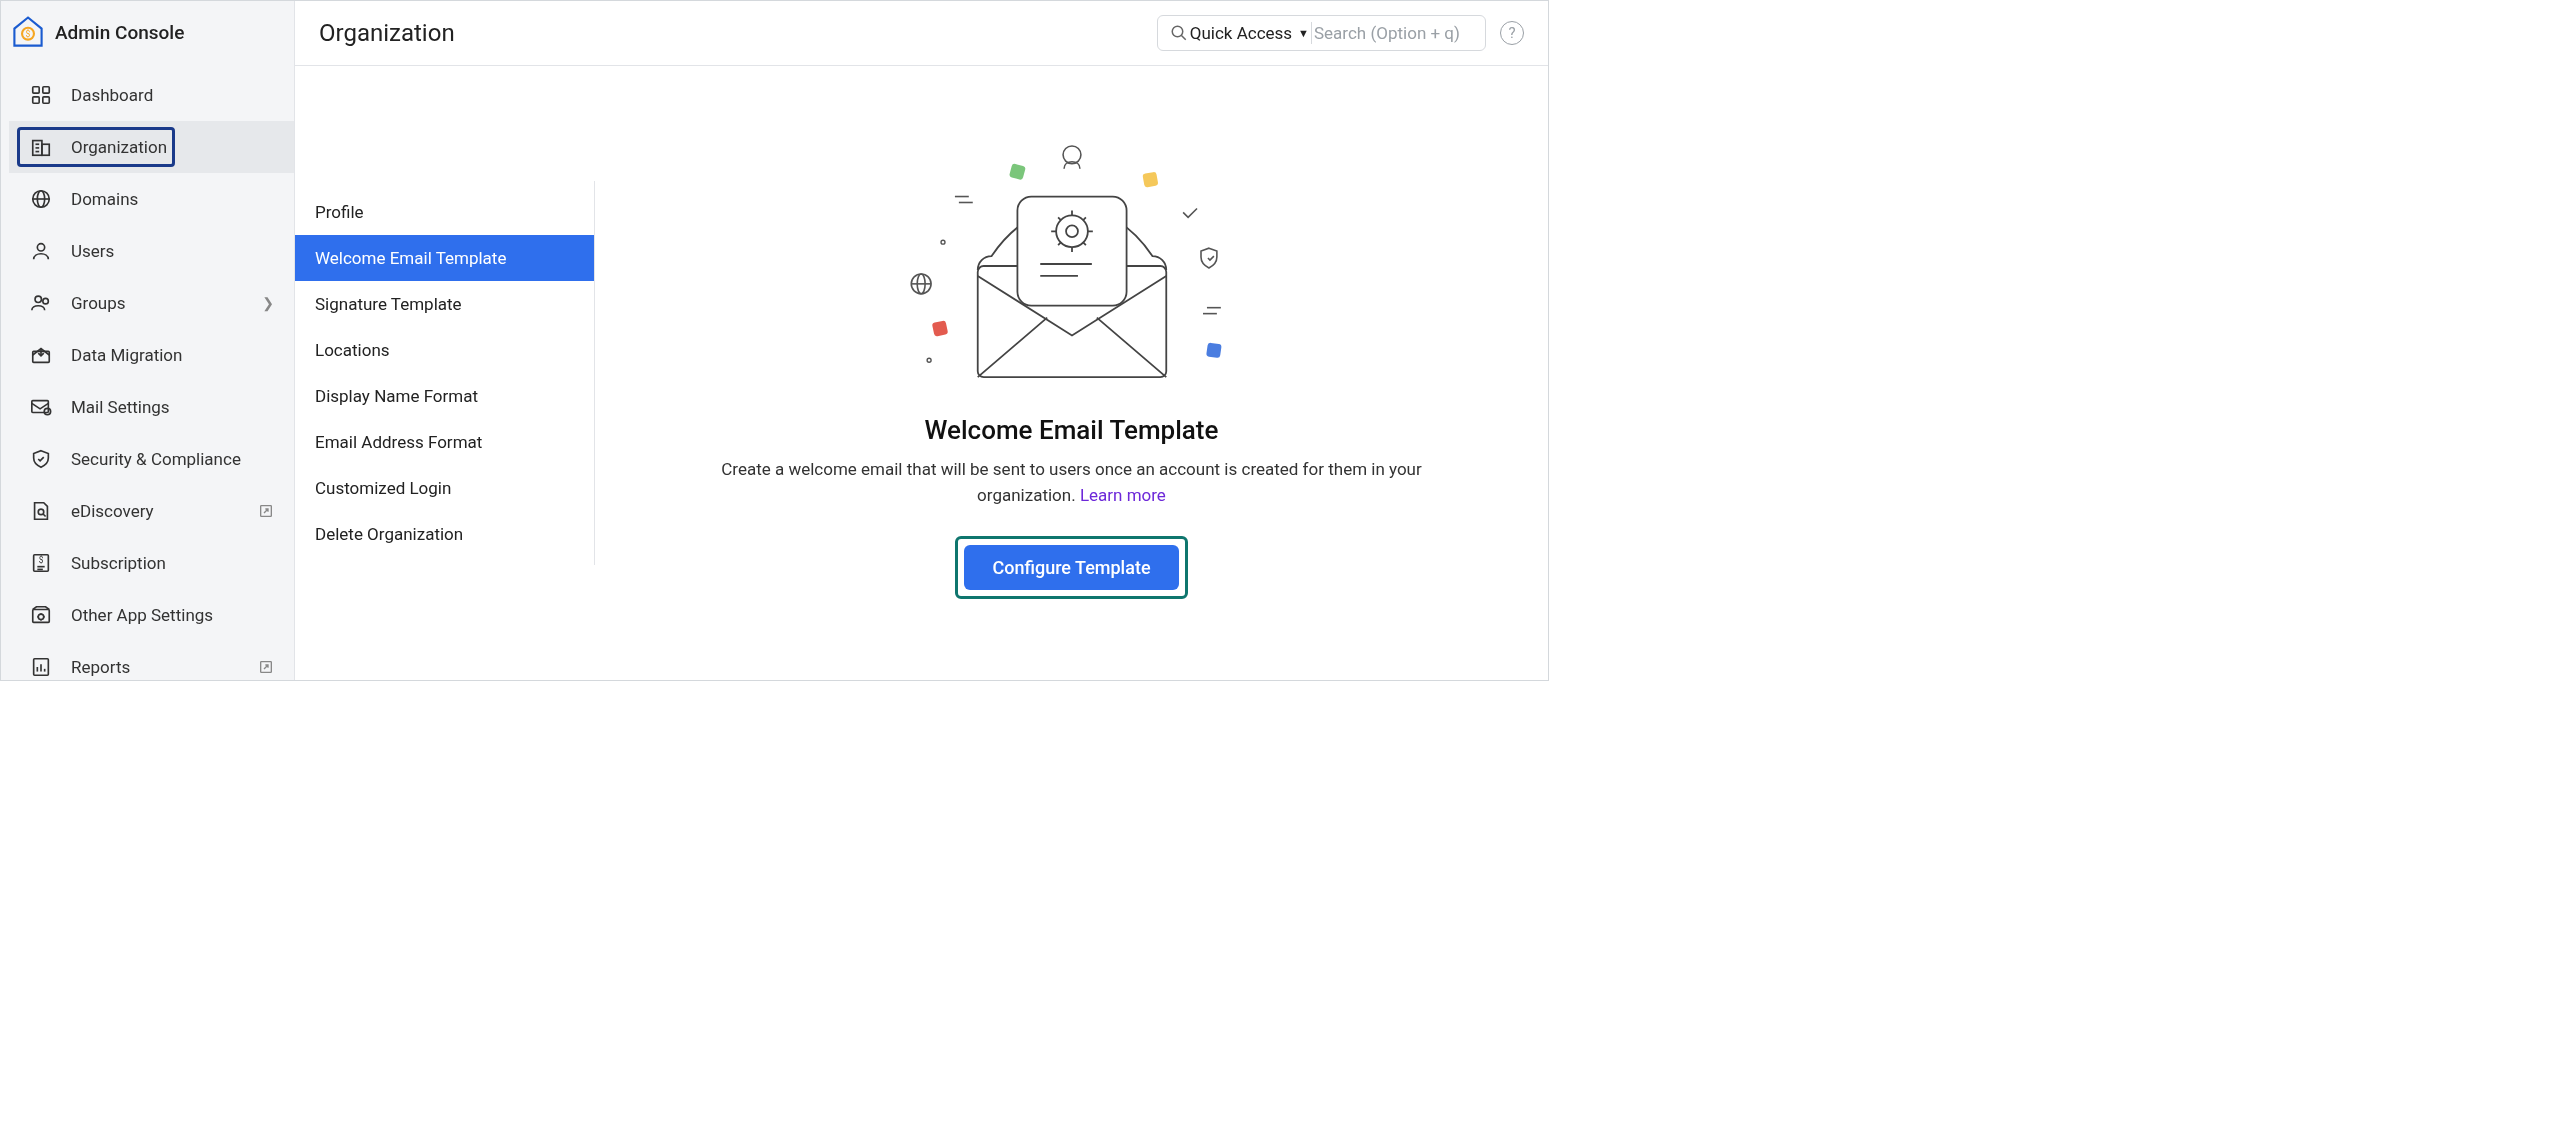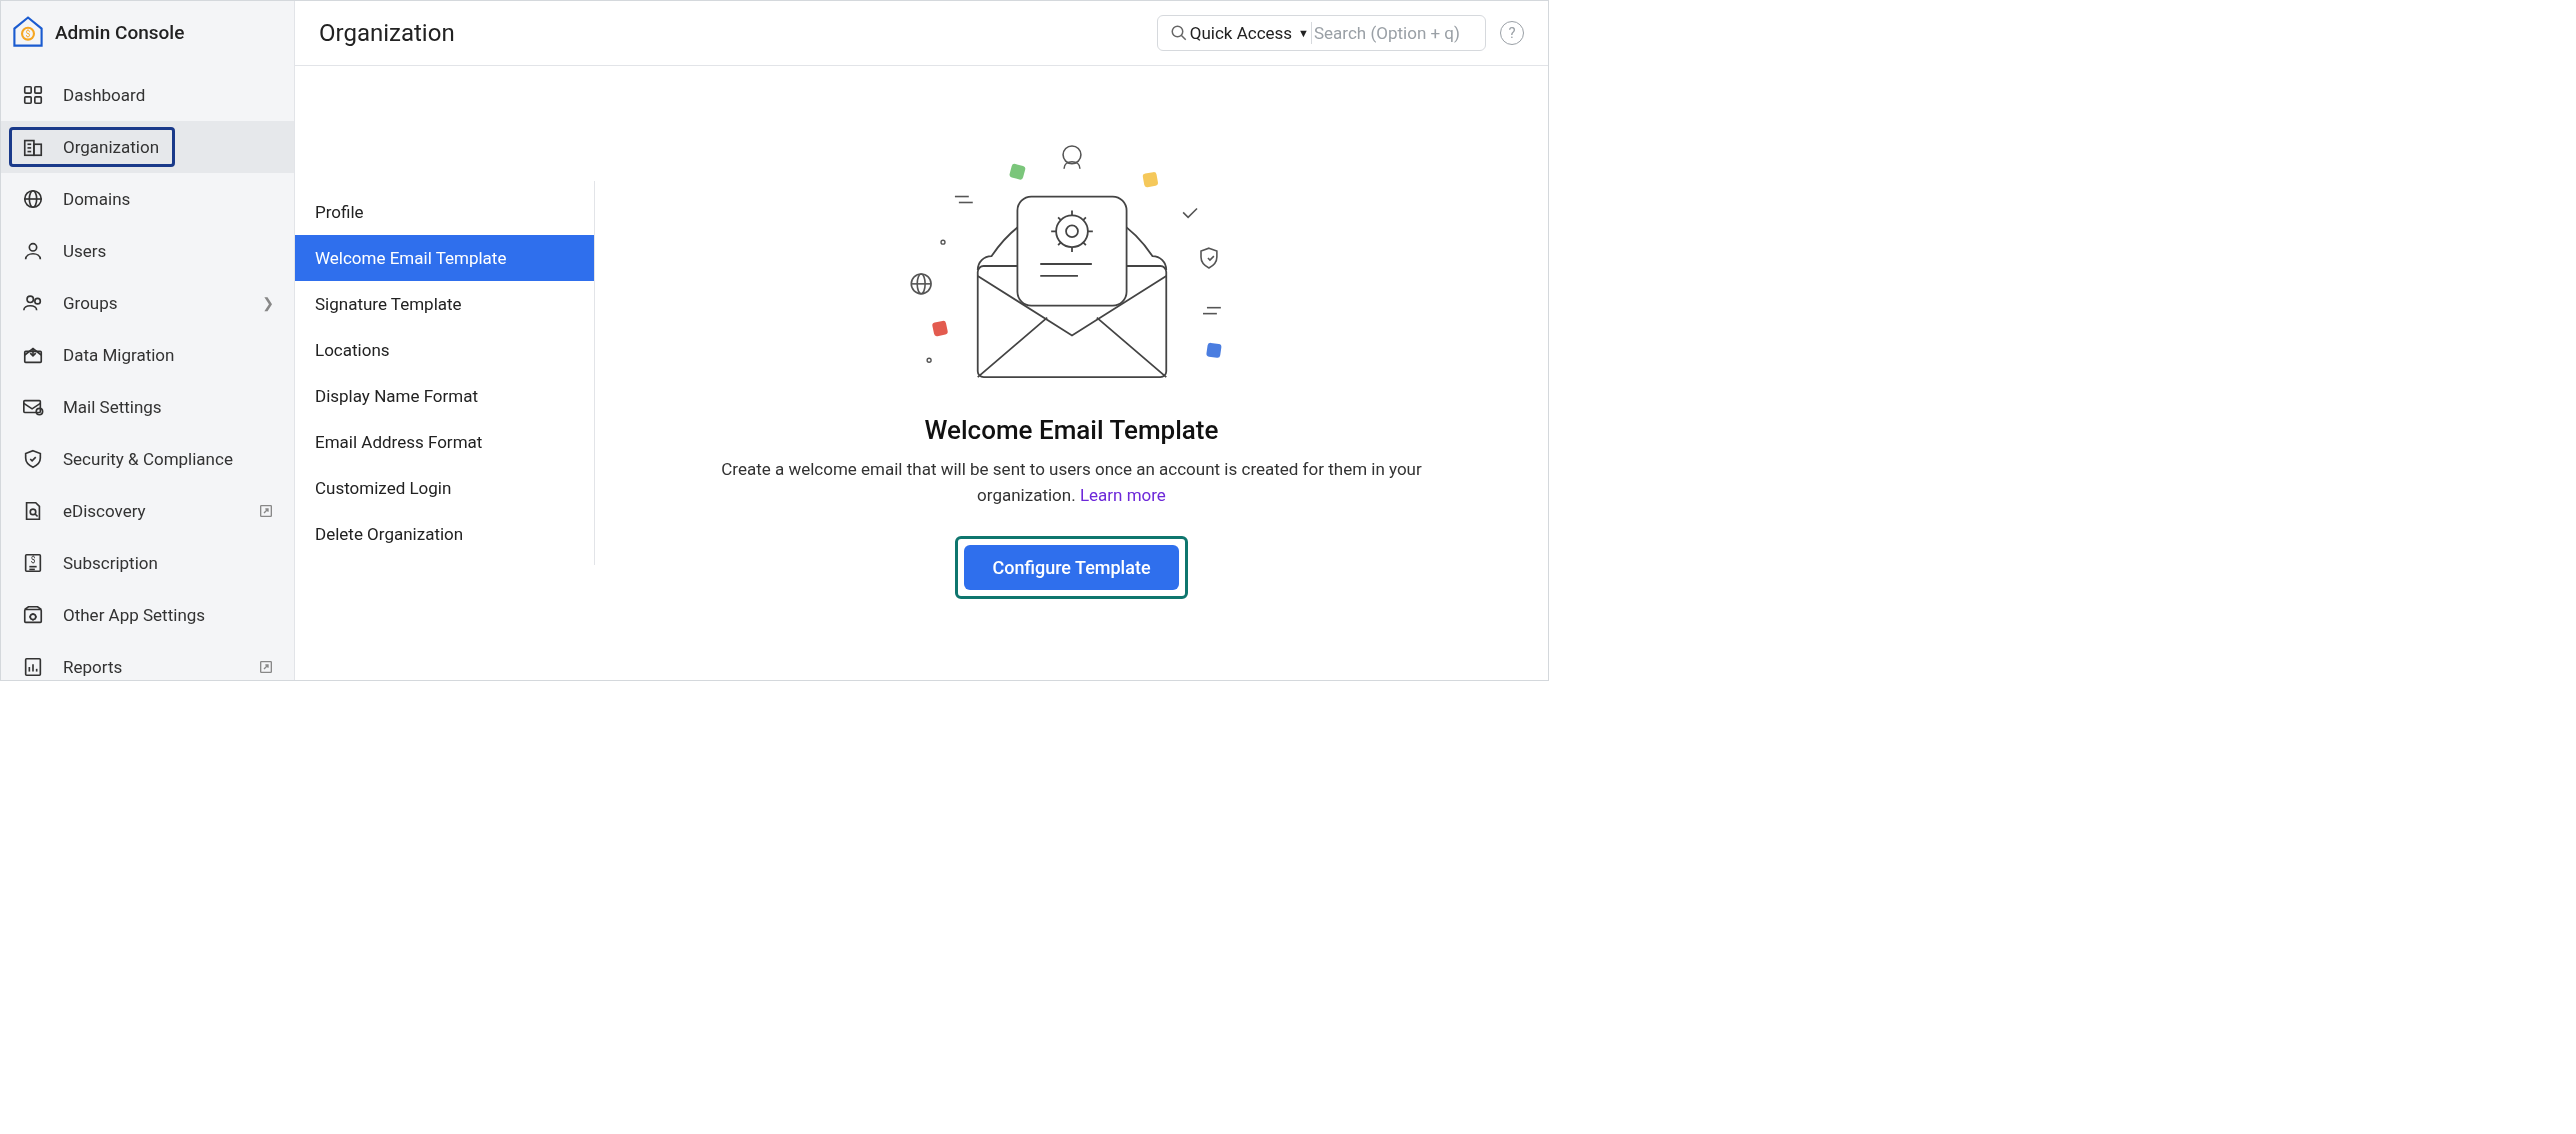--- a/index.html
+++ b/index.html
@@ -2,21 +2,21 @@
 <html><head>
 <meta charset="utf-8">
 <style>
 * { margin: 0; padding: 0; box-sizing: border-box; font-family: -apple-system, BlinkMacSystemFont, "Segoe UI", Roboto, Helvetica, Arial, sans-serif; }
 body { background: #fff; color: #222; }
 .app { display: flex; height: 681px; width: 1549px; border: 1px solid #d4d8dc; }
 .sidebar { width: 294px; background: #f4f5f7; border-right: 1px solid #e2e4e8; display: flex; flex-direction: column; }
 .sidebar-header { display: flex; align-items: center; padding: 14px 18px 14px 10px; gap: 10px; }
 .sidebar-header .logo { width: 34px; height: 34px; }
 .sidebar-title { font-size: 19px; font-weight: 500; color: #222; }
-.nav { padding-top: 6px; }
+.nav { padding-top: 6px; margin-left: 8px; }
 .nav-item { display: flex; align-items: center; padding: 14px 20px; gap: 18px; font-size: 17px; color: #333; cursor: pointer; position: relative; }
 .nav-item.active { background: #e6e8eb; }
 .nav-item.active .hl { position: absolute; left: 8px; top: 6px; right: 119px; bottom: 6px; border: 3px solid #1a3a8a; border-radius: 4px; pointer-events: none; }
 .nav-item .icn { width: 24px; height: 24px; flex: 0 0 24px; display: inline-flex; align-items: center; justify-content: center; }
 .nav-item .chev { margin-left: auto; color: #888; font-size: 14px; }
 .nav-item .extlink { margin-left: auto; color: #888; }
 .content { flex: 1; display: flex; flex-direction: column; }
 .topbar { display: flex; align-items: center; padding: 14px 24px; border-bottom: 1px solid #e2e4e8; gap: 14px; }
 .page-title { font-size: 24px; font-weight: 400; color: #222; }
 .topbar-spacer { flex: 1; }

